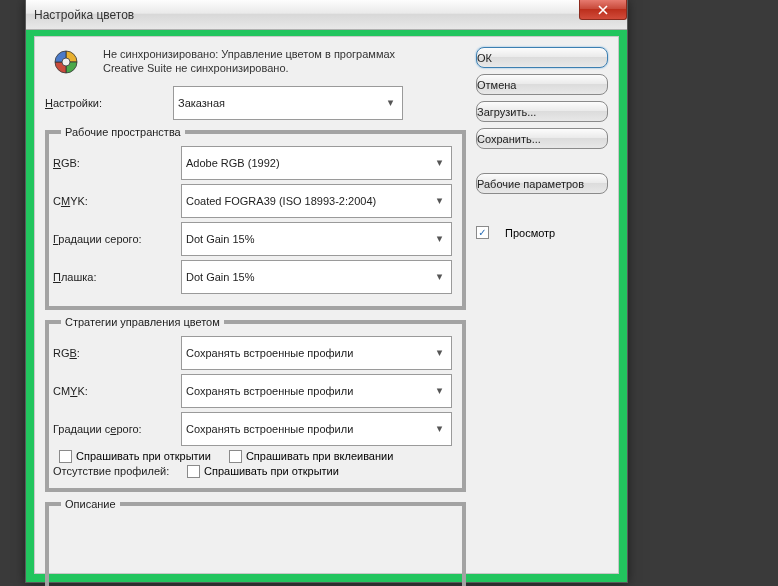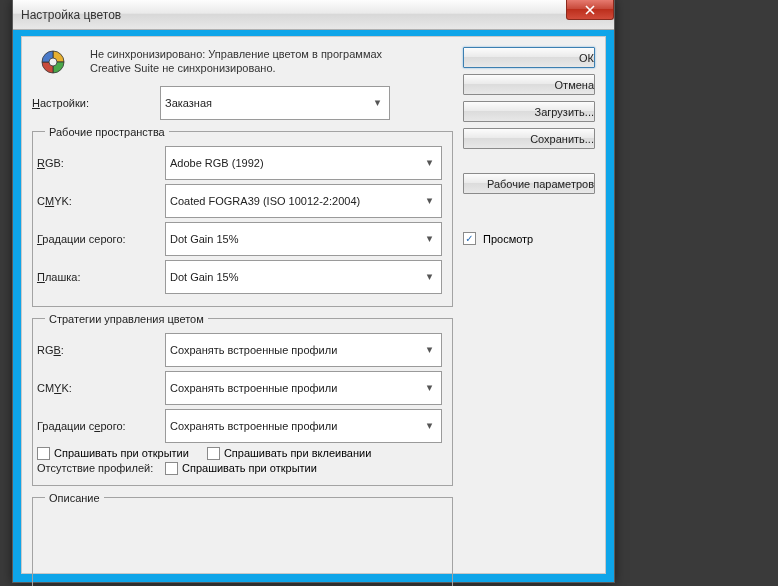--- a/index.html
+++ b/index.html
@@ -1,44 +1,44 @@
 <!DOCTYPE html>
 <html><head>
 <meta charset="utf-8">
 <style>
 *{margin:0;padding:0;box-sizing:border-box;font-family:"Segoe UI",Tahoma,sans-serif;font-size:11px}
 body{background:#3a3a3a;width:778px;height:586px;position:relative;overflow:hidden}
-.window{position:absolute;left:12px;top:0;width:603px;height:583px;background:#0ea5e9;border:1px solid #5a5a5a;border-top:none;box-shadow:0 0 10px rgba(0,0,0,.5)}
+.window{position:absolute;left:25px;top:0;width:603px;height:583px;background:#22c55e;border:1px solid #5a5a5a;border-top:none;box-shadow:0 0 10px rgba(0,0,0,.5)}
 .titlebar{height:30px;background:linear-gradient(to bottom,#fdfdfd 0%,#eaeaea 45%,#d8d8d8 50%,#e8e8e8 100%);border-bottom:1px solid #b0b0b0;display:flex;align-items:center;position:relative}
 .titlebar-text{margin-left:8px;color:#333;font-size:12px}
 .close-btn{position:absolute;right:0;top:0;width:48px;height:20px;background:linear-gradient(to bottom,#e67a6f 0%,#c94b3c 45%,#bc2f1d 50%,#d14b3a 100%);border:1px solid #8b2a1d;border-top:none;border-bottom-left-radius:3px;border-bottom-right-radius:3px;display:flex;align-items:center;justify-content:center;color:#fff;cursor:pointer}
 .close-btn svg{width:10px;height:10px}
 .content{position:absolute;left:8px;top:36px;right:8px;bottom:8px;border:1px solid #c8c8c8;background:#f0f0f0;padding:10px}
 .sync-row{display:flex;align-items:flex-start;gap:24px;margin-bottom:10px;padding-left:8px}
 .sync-icon{width:26px;height:26px;margin-top:2px;flex-shrink:0}
 .sync-text{color:#333;line-height:1.3;max-width:320px}
 .main-columns{display:flex;gap:10px}
 .left-col{flex:1}
 .right-col{width:132px;display:flex;flex-direction:column;gap:6px}
 .row{display:flex;align-items:center;margin-bottom:4px}
 .lbl{width:128px;text-align:left;padding-right:6px;color:#222}
 .lbl u{text-decoration:underline}
 .dropdown{flex:1;height:20px;background:#fff;border:1px solid #9a9a9a;display:flex;align-items:center;padding:16px 4px;position:relative;cursor:pointer}
 .dropdown-text{flex:1;color:#222;white-space:nowrap;overflow:hidden}
 .dropdown-arrow{width:15px;height:15px;display:flex;align-items:center;justify-content:center;color:#555}
-fieldset{border:1px solid #a3a3a3;margin-top:6px;padding:8px 10px 8px 4px}
+fieldset{border:4px solid #a3a3a3;margin-top:6px;padding:8px 10px 8px 4px}
 legend{padding:0 4px;color:#222;margin-left:8px}
-.btn{height:21px;background:linear-gradient(to bottom,#fcfcfc 0%,#ebebeb 45%,#dcdcdc 50%,#e8e8e8 100%);border:1px solid #8a8a8a;border-radius:1px;display:flex;align-items:center;justify-content:flex-end;color:#222;cursor:pointer}
+.btn{height:21px;background:linear-gradient(to bottom,#fcfcfc 0%,#ebebeb 45%,#dcdcdc 50%,#e8e8e8 100%);border:1px solid #8a8a8a;border-radius:8px;display:flex;align-items:center;justify-content:flex-start;color:#222;cursor:pointer}
 .btn.primary{border:1px solid #3c7fb1;box-shadow:0 0 2px #6badde}
 .right-col .spacer{height:12px}
-.preview-row{display:flex;align-items:center;gap:7px;margin-top:14px}
+.preview-row{display:flex;align-items:center;gap:16px;margin-top:8px}
 .chk{width:13px;height:13px;border:1px solid #8a8a8a;background:#fff;display:flex;align-items:center;justify-content:center;cursor:pointer}
 .chk.checked::after{content:"✓";font-size:10px;color:#2a6db5}
 .chk-row{display:flex;align-items:center;gap:4px}
-.chk-group{display:flex;gap:18px;}
+.chk-group{display:flex;gap:18px;margin-left:6px}
 .mismatch-rows .row{margin-bottom:2px}
 .settings-dd{width:230px;flex:none}
 #desc-fieldset{height:110px}
 </style>
 </head>
 <body>
 
 <div class="window">
   <div class="titlebar">
     <span class="titlebar-text">Настройка цветов</span>
@@ -77,21 +77,21 @@
           <div class="row">
             <div class="lbl"><u>R</u>GB:</div>
             <div class="dropdown">
               <span class="dropdown-text">Adobe RGB (1992)</span>
               <span class="dropdown-arrow">▾</span>
             </div>
           </div>
           <div class="row">
             <div class="lbl">C<u>M</u>YK:</div>
             <div class="dropdown">
-              <span class="dropdown-text">Coated FOGRA39 (ISO 10012-2:2004)</span>
+              <span class="dropdown-text">Coated FOGRA39 (ISO 18993-2:2004)</span>
               <span class="dropdown-arrow">▾</span>
             </div>
           </div>
           <div class="row">
             <div class="lbl"><u>Г</u>радации серого:</div>
             <div class="dropdown">
               <span class="dropdown-text">Dot Gain 15%</span>
               <span class="dropdown-arrow">▾</span>
             </div>
           </div>

